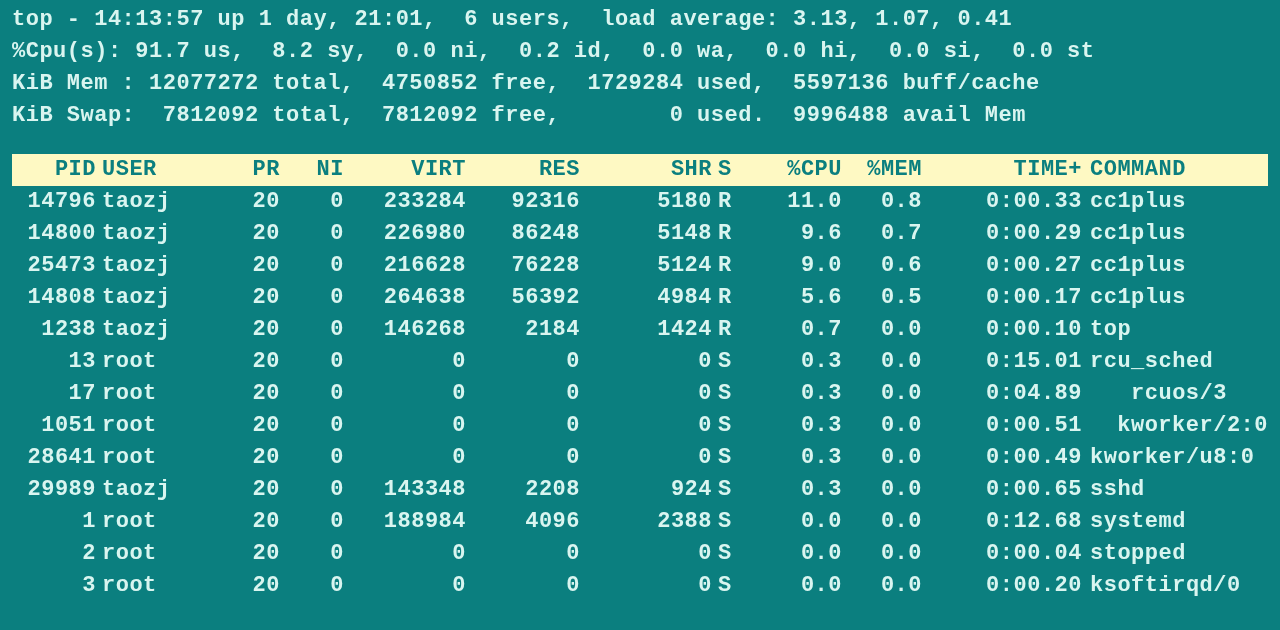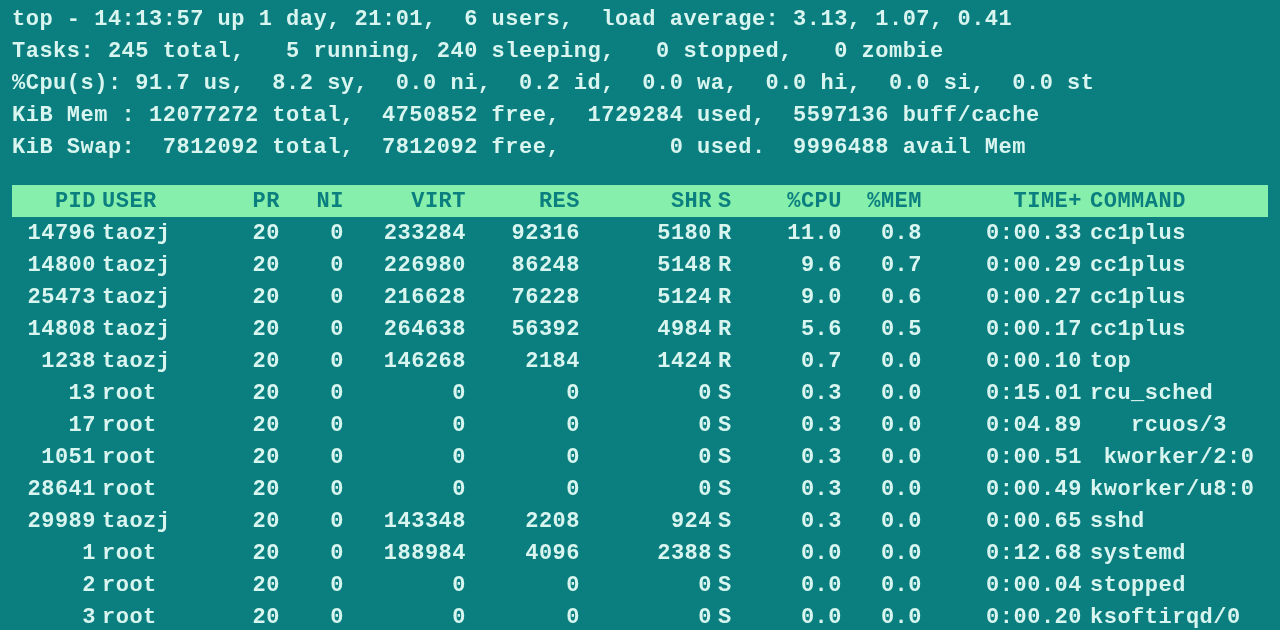--- a/index.html
+++ b/index.html
@@ -28,21 +28,21 @@
     font-size: inherit;
     font-weight: inherit;
   }
   th, td {
     padding: 0 0;
     white-space: pre;
     height: 32px;
     vertical-align: middle;
   }
   thead tr {
-    background: #86efac;
+    background: #fef9c3;
     color: #0b7f7f;
   }
   th { text-align: right; font-weight: bold; }
   td { text-align: right; }
   .c-pid   { width: 84px; }
   .c-user  { width: 110px; text-align: left; padding-left: 6px; }
   .c-pr    { width: 74px; }
   .c-ni    { width: 64px; }
   .c-virt  { width: 122px; }
   .c-res   { width: 114px; }
@@ -52,21 +52,20 @@
   .c-mem   { width: 80px; }
   .c-time  { width: 160px; padding-left: 36px; }
   .c-cmd   { text-align: left; padding-left: 8px; }
 </style>
 </head>
 <body>
 
 <div class="screen">
 
   <div class="summary">top - 14:13:57 up 1 day, 21:01,  6 users,  load average: 3.13, 1.07, 0.41</div>
-  <div class="summary">Tasks: 245 total,   5 running, 240 sleeping,   0 stopped,   0 zombie</div>
   <div class="summary">%Cpu(s): 91.7 us,  8.2 sy,  0.0 ni,  0.2 id,  0.0 wa,  0.0 hi,  0.0 si,  0.0 st</div>
   <div class="summary">KiB Mem : 12077272 total,  4750852 free,  1729284 used,  5597136 buff/cache</div>
   <div class="summary">KiB Swap:  7812092 total,  7812092 free,        0 used.  9996488 avail Mem</div>
 
   <div class="spacer"></div>
 
   <table>
     <colgroup>
       <col class="c-pid">
         <col class="c-user">
@@ -201,21 +200,21 @@
           <td class="c-user" style="text-align: left;">root</td>
           <td class="c-pr">20</td>
           <td class="c-ni">0</td>
           <td class="c-virt">0</td>
           <td class="c-res">0</td>
           <td class="c-shr">0</td>
           <td class="c-s" style="text-align: left;">S</td>
           <td class="c-cpu">0.3</td>
           <td class="c-mem">0.0</td>
           <td class="c-time">0:00.51</td>
-          <td class="c-cmd" style="text-align: center;">kworker/2:0</td>
+          <td class="c-cmd" style="text-align: right;">kworker/2:0</td>
         </tr>
         <tr>
           <td class="c-pid">28641</td>
           <td class="c-user" style="text-align: left;">root</td>
           <td class="c-pr">20</td>
           <td class="c-ni">0</td>
           <td class="c-virt">0</td>
           <td class="c-res">0</td>
           <td class="c-shr">0</td>
           <td class="c-s" style="text-align: left;">S</td>

